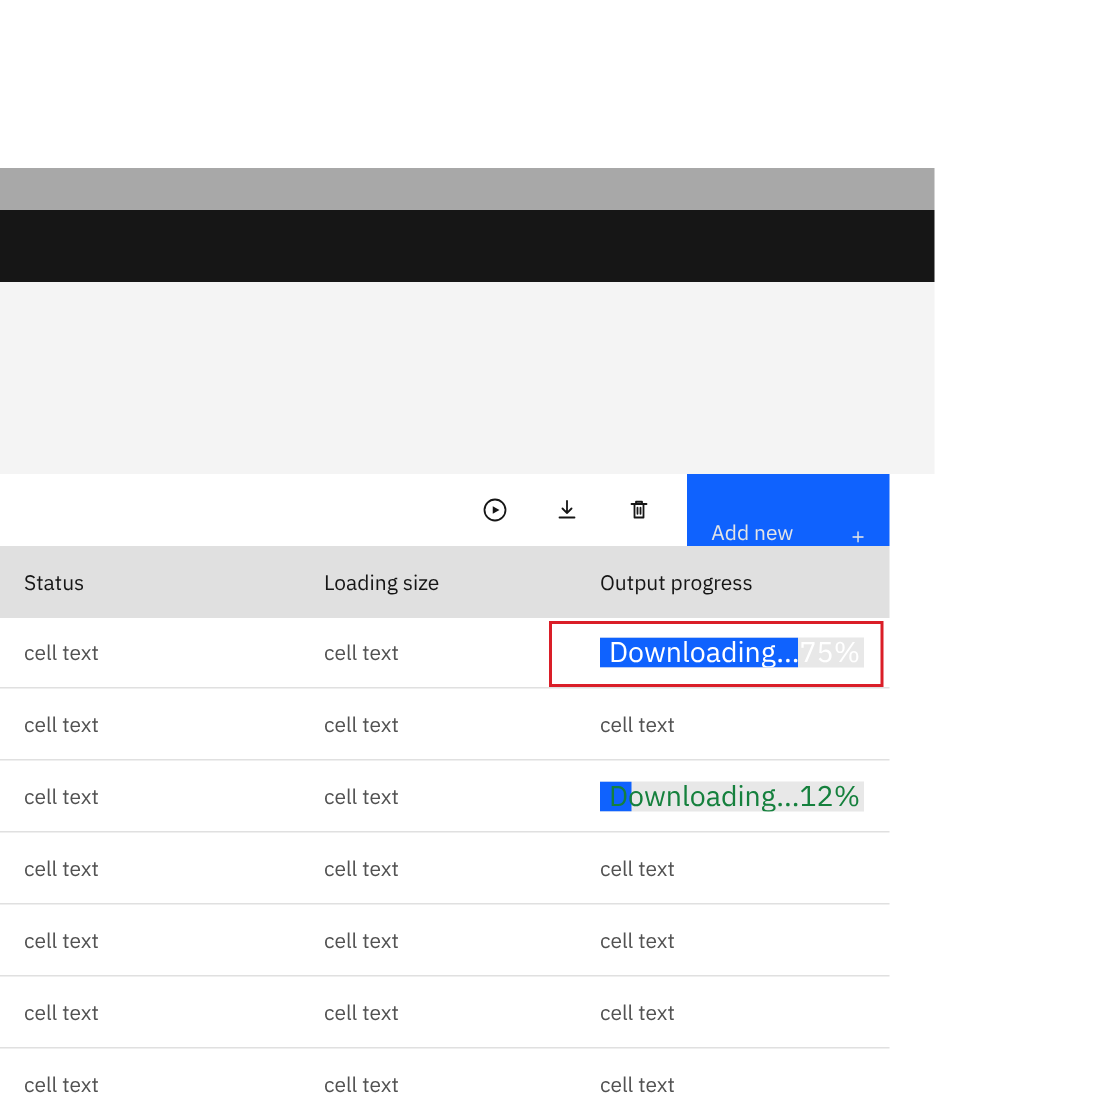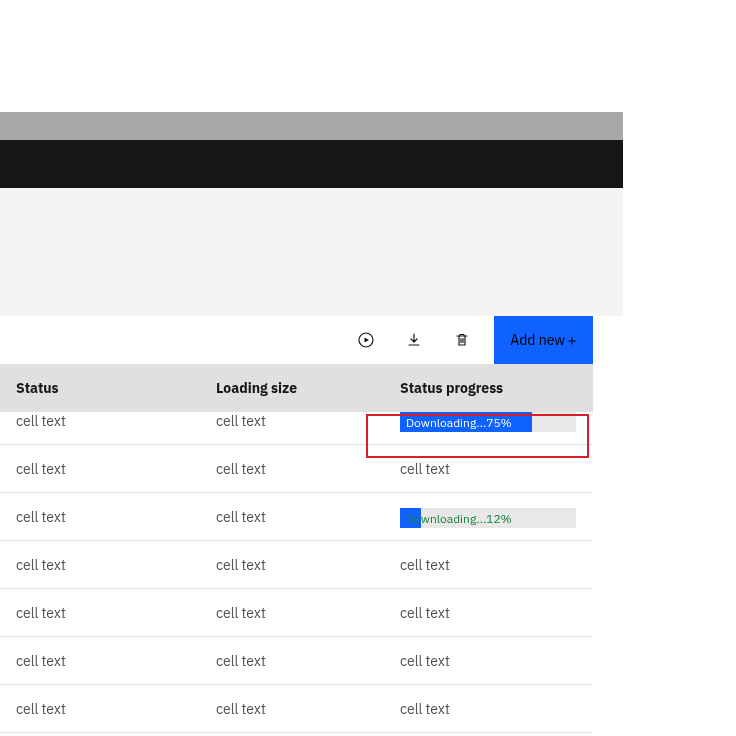--- a/index.html
+++ b/index.html
@@ -4,41 +4,41 @@
   <style>
     * {margin:0;padding:0;box-sizing:border-box}
     body {font-family:'IBM Plex Sans',Arial,sans-serif;font-size:14px;color:#161616;background:#fff;width:736px;height:736px;overflow:hidden}
     .stage{position:relative;width:736px;height:736px;background:#fff}
     .gray-strip{position:absolute;left:0;top:112px;width:623px;height:28px;background:#a8a8a8}
     .black-bar{position:absolute;left:0;top:140px;width:623px;height:48px;background:#161616}
     .light{position:absolute;left:0;top:188px;width:623px;height:128px;background:#f4f4f4}
     .toolbar{position:absolute;left:0;top:316px;width:593px;height:48px;background:#fff;display:flex;align-items:center;justify-content:flex-end;padding:0}
     .iconbtn{width:48px;height:48px;display:flex;align-items:center;justify-content:center;cursor:pointer}
     .iconbtn svg{width:16px;height:16px;fill:none;stroke:#161616;stroke-width:1.2}
-    .addnew{margin-left:8px;height:48px;background:#0f62fe;color:#000000;display:flex;align-items:center;padding:0 14px 0 16px;cursor:pointer}
+    .addnew{margin-left:8px;height:48px;background:#0f62fe;color:#e5e5e5;display:flex;align-items:flex-end;padding:0 14px 0 16px;gap:36px;cursor:pointer}
     .addnew span.lbl{font-size:14px}
     .addnew .plus{font-size:14px;line-height:1}
     .header-row{position:absolute;left:0;top:364px;width:593px;height:48px;background:#e0e0e0;display:flex;align-items:center}
     .col{padding:0 16px}
     .c1{width:200px}
     .c2{width:184px}
     .c3{flex:1}
-    .header-row .col{font-weight:700}
-    .row{position:absolute;left:0;width:593px;height:33px;background:#fff;border-bottom:1px solid #e0e0e0;display:flex;align-items:flex-start}
+    .header-row .col{font-weight:400}
+    .row{position:absolute;left:0;width:593px;height:47px;background:#fff;border-bottom:1px solid #e0e0e0;display:flex;align-items:center}
     .row .col{color:#525252}
     .r0{top:412px}
     .r1{top:460px}
     .r2{top:508px}
     .r3{top:556px}
     .r4{top:604px}
     .r5{top:652px}
     .r6{top:700px}
     .progress{position:relative;width:176px;height:20px;background:#e8e8e8;display:flex;align-items:center;overflow:hidden}
     .progress .fill{position:absolute;left:0;top:0;height:100%;background:#0f62fe}
-    .progress .ptxt{position:relative;z-index:2;padding-left:6px;font-size:12px}
+    .progress .ptxt{position:relative;z-index:2;padding-left:6px;font-size:19px}
     .row0-focus{position:absolute;left:366px;top:414px;width:223px;height:44px;border:2px solid #da1e28;pointer-events:none}
     .progfill0{width:75%}
     .progfill2{width:12%}
     .ptxt0{color:#fff}
     .ptxt2{color:#15803d;padding-left:34px}
     
     .c3-progress{display:flex;align-items:center}
   </style>
 </head>
 <body>
@@ -67,21 +67,21 @@
     </div>
     <div class="addnew">
       <span class="lbl">Add new</span>
       <span class="plus">＋</span>
     </div>
   </div>
 
   <div class="header-row">
     <div class="col c1">Status</div>
     <div class="col c2">Loading size</div>
-    <div class="col c3">Status progress</div>
+    <div class="col c3">Output progress</div>
   </div>
 
   <div class="row r0">
     <div class="col c1">cell text</div>
     <div class="col c2">cell text</div>
     <div class="col c3 c3-progress">
       <div class="progress">
         <div class="fill progfill0"></div>
         <span class="ptxt ptxt0">Downloading...75%</span>
       </div>

